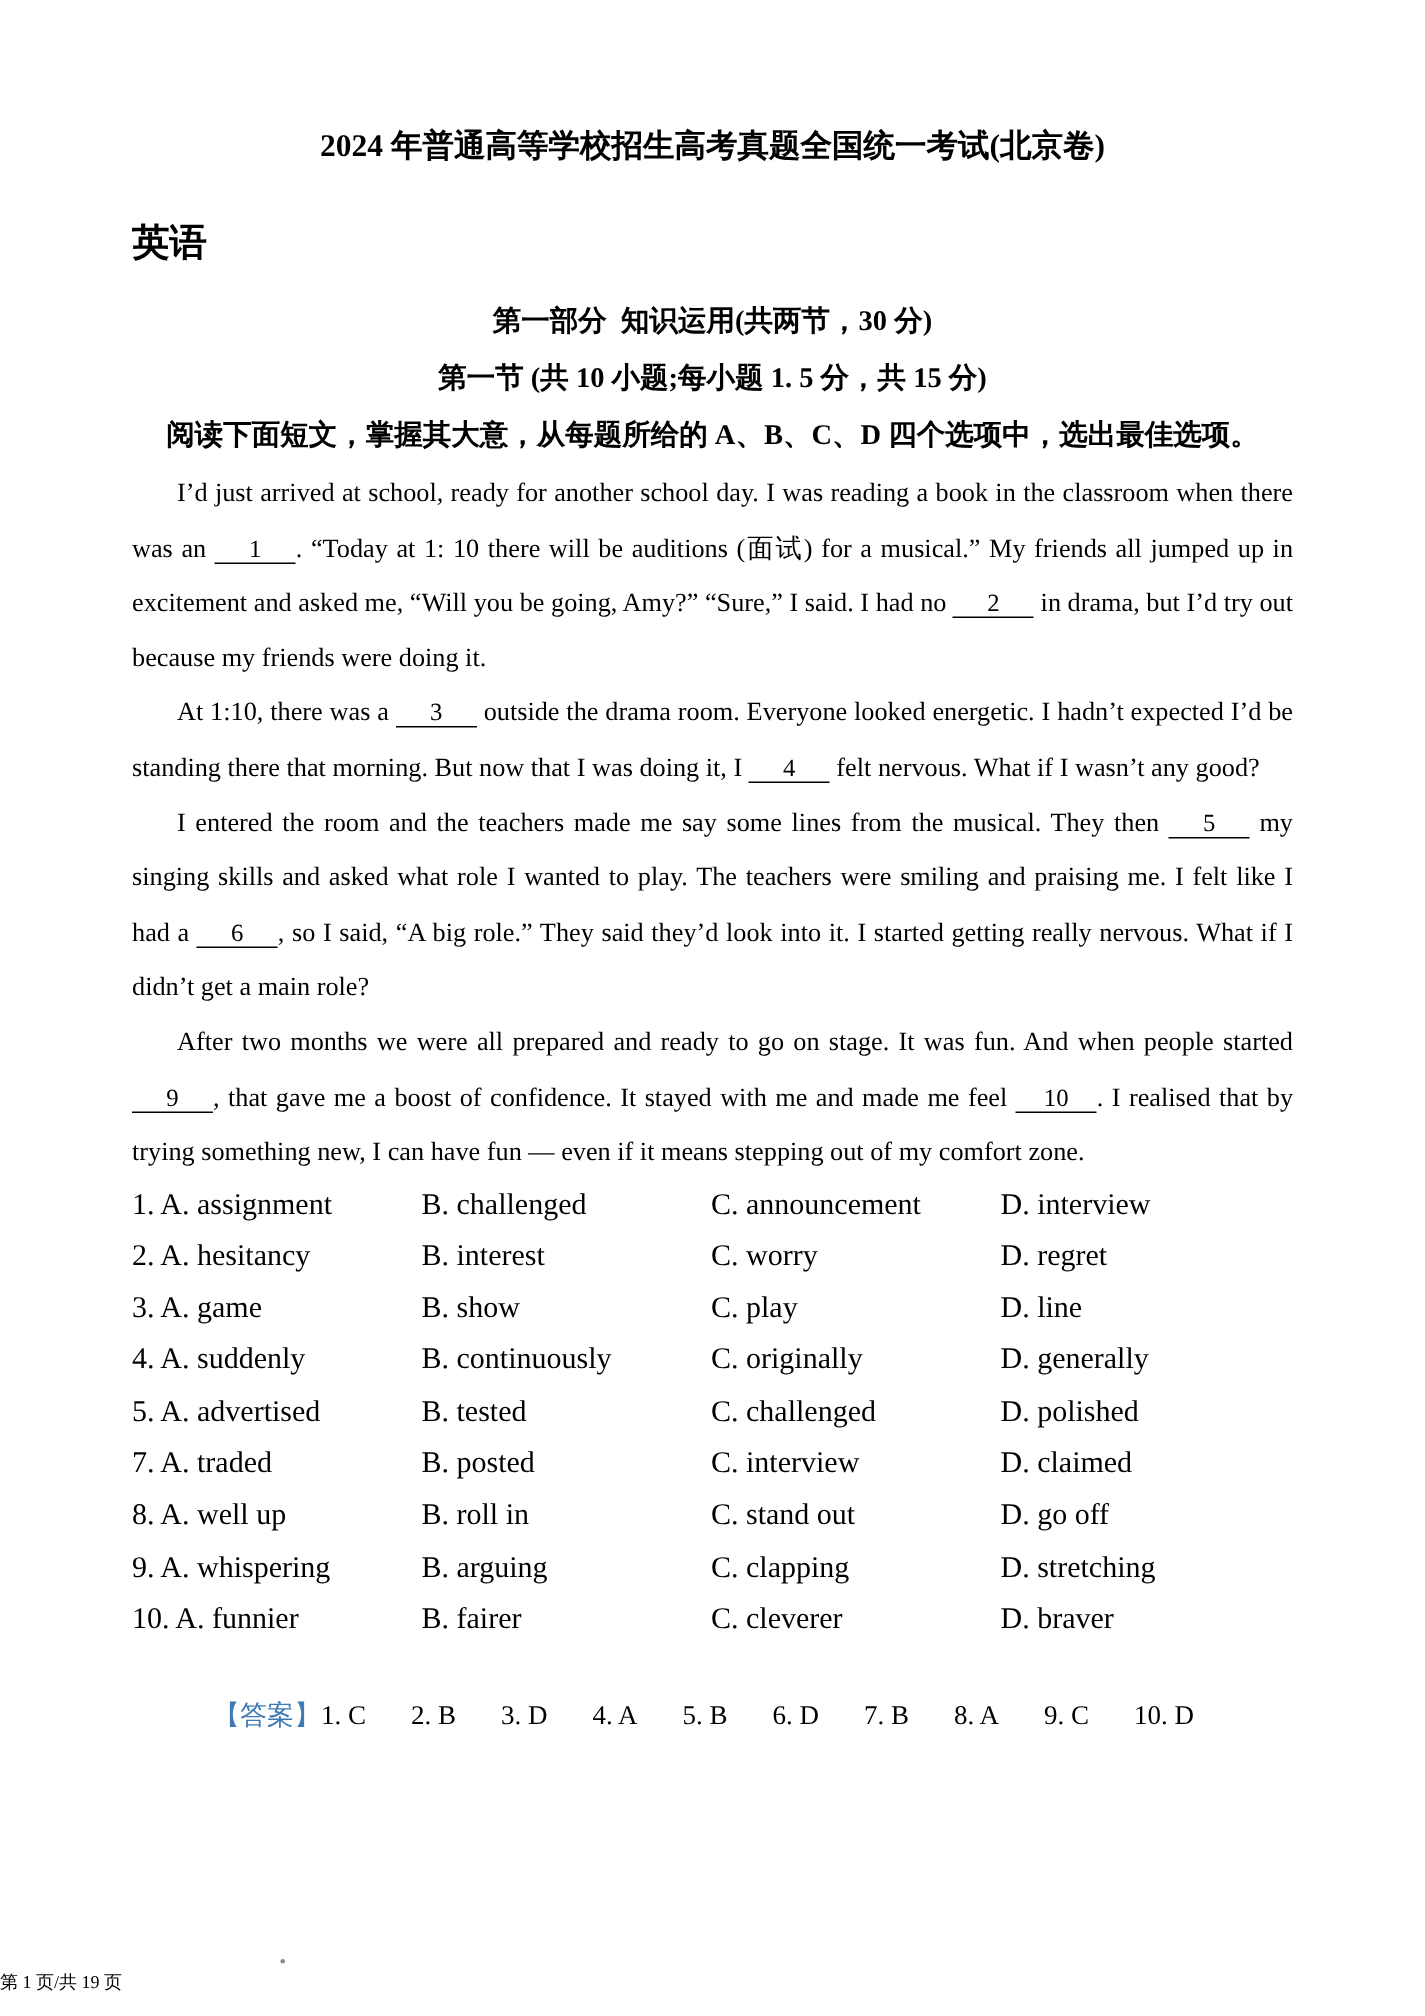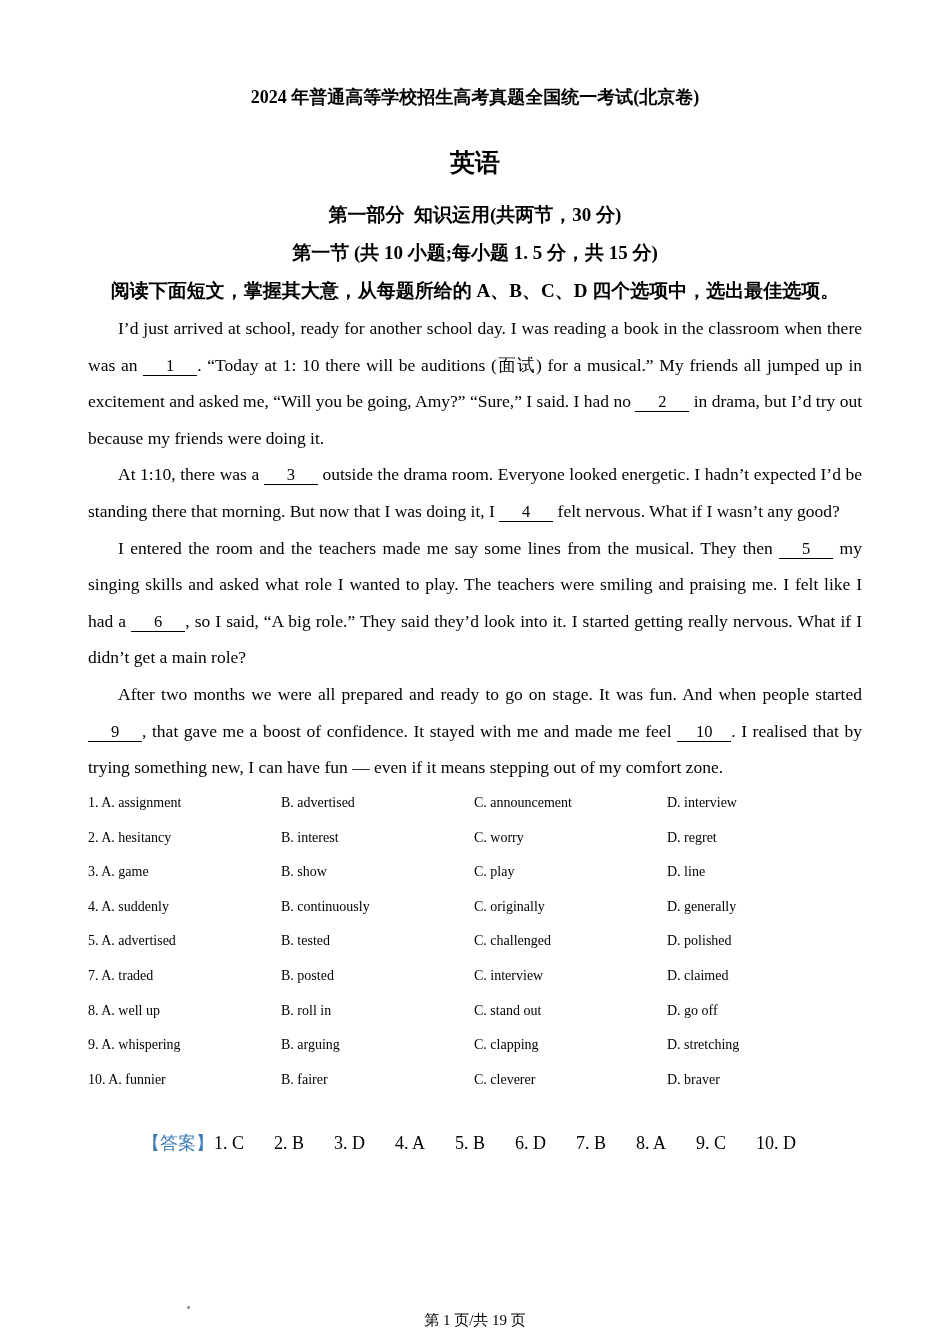--- a/index.html
+++ b/index.html
@@ -9,31 +9,30 @@
     height: 1344px;
     margin: 0 auto;
     background: #ffffff;
     color: #000000;
     font-family: "Liberation Serif", "DejaVu Serif", serif;
     box-sizing: border-box;
     padding: 80px 88px 0 88px;
     overflow: hidden;
   }
   .doc-title {
-    font-size: 18px;
+    font-size: 21px;
     font-weight: bold;
     text-align: center;
     line-height: 34px;
     margin: 0;
     white-space: pre-wrap;
   }
   .doc-subtitle {
     font-size: 25px;
     font-weight: bold;
-    text-align: center;
     line-height: 30px;
     margin: 34px 0 18px 0;
   }
   .heading {
     font-size: 19px;
     font-weight: bold;
     line-height: 38px;
     white-space: pre-wrap;
     text-align: center;
   }
@@ -53,38 +52,37 @@
     border-bottom: 1.5px solid #000;
     line-height: 19px;
     font-size: 16.5px;
   }
   #questions { margin-top: 0; }
   .q-row {
     display: grid;
     grid-template-columns: 193px 193px 193px 1fr;
     height: 34.6px;
     align-items: center;
-    font-size: 14px;
+    font-size: 20px;
   }
   .q-cell { white-space: pre-wrap; }
   .answers {
     font-size: 18px;
     line-height: 31px;
     white-space: pre-wrap;
     text-align: center;
   }
   .ans-label { font-weight: normal; }
   .ans-item { margin-right: 30px; }
   .footer {
     position: absolute;
     left: 0;
     right: 0;
     bottom: 14px;
-    text-align: center;
-    font-size: 15px;
+    font-size: 12px;
     white-space: pre-wrap;
   }
   .stray-dot {
     position: absolute;
     left: 187px;
     top: 1306px;
     width: 3px;
     height: 3px;
     border-radius: 50%;
     background: #8a8a8a;
@@ -104,21 +102,21 @@
   <div id="passage">
       <p class="para">I’d just arrived at school, ready for another school day. I was reading a book in the classroom when there was an <span class="blank">1</span>. “Today at 1: 10 there will be auditions (面试) for a musical.” My friends all jumped up in excitement and asked me, “Will you be going, Amy?” “Sure,” I said. I had no <span class="blank">2</span> in drama, but I’d try out because my friends were doing it.</p>
       <p class="para">At 1:10, there was a <span class="blank">3</span> outside the drama room. Everyone looked energetic. I hadn’t expected I’d be standing there that morning. But now that I was doing it, I <span class="blank">4</span> felt nervous. What if I wasn’t any good?</p>
       <p class="para">I entered the room and the teachers made me say some lines from the musical. They then <span class="blank">5</span> my singing skills and asked what role I wanted to play. The teachers were smiling and praising me. I felt like I had a <span class="blank">6</span>, so I said, “A big role.” They said they’d look into it. I started getting really nervous. What if I didn’t get a main role?</p>
       <p class="para">After two months we were all prepared and ready to go on stage. It was fun. And when people started <span class="blank">9</span>, that gave me a boost of confidence. It stayed with me and made me feel <span class="blank">10</span>. I realised that by trying something new, I can have fun — even if it means stepping out of my comfort zone.</p>
     </div>
 
   <div id="questions">
       <div class="q-row">
         <div class="q-cell">1. A. assignment</div>
-        <div class="q-cell">B. advertised</div>
+        <div class="q-cell">B. challenged</div>
         <div class="q-cell">C. announcement</div>
         <div class="q-cell">D. interview</div>
       </div>
       <div class="q-row">
         <div class="q-cell">2. A. hesitancy</div>
         <div class="q-cell">B. interest</div>
         <div class="q-cell">C. worry</div>
         <div class="q-cell">D. regret</div>
       </div>
       <div class="q-row">

